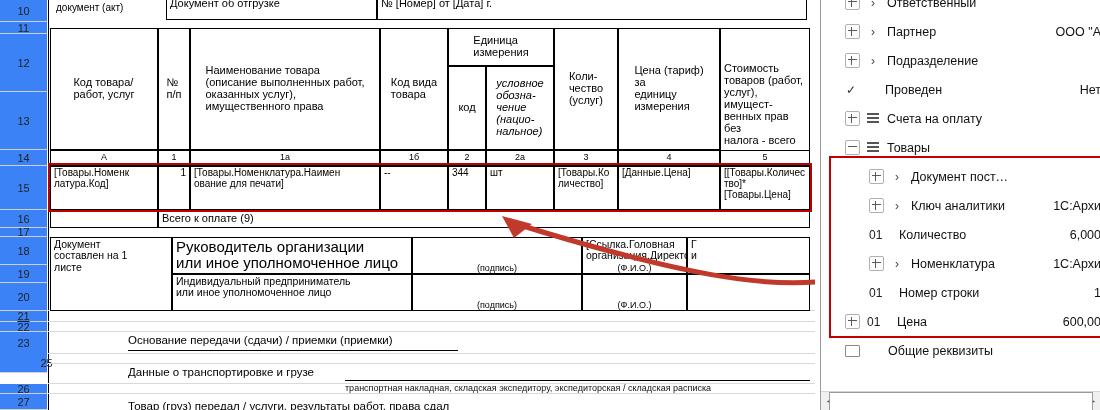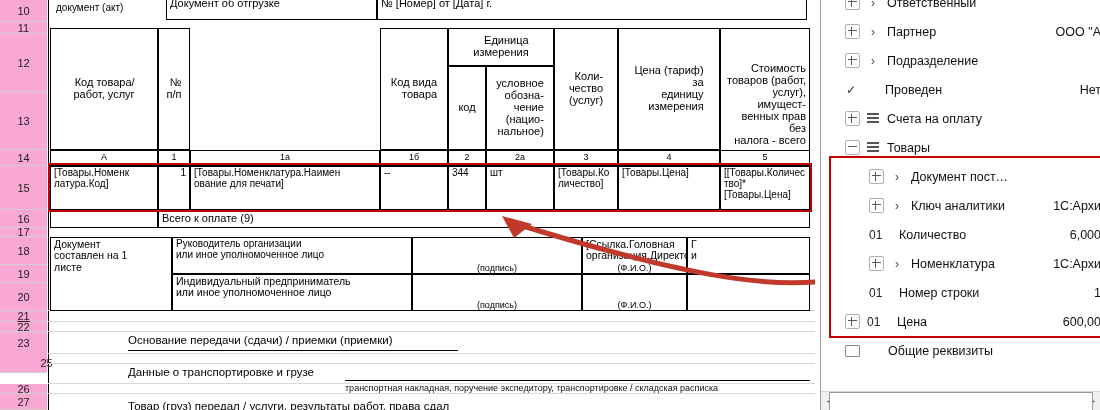--- a/index.html
+++ b/index.html
@@ -41,21 +41,21 @@
   }
   .rowhead {
     position: absolute;
     left: 0;
     width: 47px;
     box-sizing: border-box;
     text-align: left;
     font-size: 11px;
     color: #222;
     border-bottom: 1px solid #cfcfcf;
-    background: #f9a8d4;
+    background: #3b82f6;
     display: flex;
     align-items: center;
     justify-content: center;
   }
   .gridline-h {
     position: absolute;
     left: 48px;
     right: 0;
     height: 0;
     border-top: 1px solid #d9d9d9;
@@ -64,21 +64,21 @@
   .cell {
     position: absolute;
     box-sizing: border-box;
     border: 1px solid #000;
     background: #fff;
     display: flex;
     padding: 1px 3px;
     overflow: hidden;
     line-height: 1.08;
   }
-  .cell.center { align-items: center; justify-content: center; text-align: right; }
+  .cell.center { align-items: center; justify-content: center; text-align: left; }
   .cell.mid { align-items: center; }
   .small { font-size: 10px; }
   .xsmall { font-size: 9px; }
   .plain {
     position: absolute;
     box-sizing: border-box;
     overflow: hidden;
     line-height: 1.12;
   }
   .uline {
@@ -262,27 +262,31 @@
     <div class="gridline-h" style="top:393px;"></div>
 
     <div class="plain small" style="left:56px;top:2px;width:105px;">документ (акт)</div>
     <div class="cell mid" style="left:166px;top:-12px;width:211px;height:32px;">Документ об отгрузке</div>
     <div class="cell mid" style="left:377px;top:-12px;width:430px;height:32px;">№ [Номер] от [Дата] г.</div>
 
     <div class="cell center" style="left:50px;top:28px;width:108px;height:122px;white-space:pre-line;">Код товара/
 работ, услуг</div>
     <div class="cell center" style="left:158px;top:28px;width:32px;height:122px;white-space:pre-line;">№
 п/п</div>
+    <div class="cell center" style="left:190px;top:28px;width:190px;height:122px;white-space:pre-line;">Наименование товара
+(описание выполненных работ,
+оказанных услуг),
+имущественного права</div>
     <div class="cell center" style="left:380px;top:28px;width:68px;height:122px;white-space:pre-line;">Код вида
 товара</div>
 
     <div class="cell center" style="left:448px;top:28px;width:106px;height:38px;white-space:pre-line;">Единица
 измерения</div>
     <div class="cell center" style="left:448px;top:66px;width:38px;height:84px;">код</div>
-    <div class="cell center" style="left:486px;top:66px;width:68px;height:84px;white-space:pre-line;">условное
+    <div class="cell center" style="left:486px;top:66px;width:68px;height:84px;white-space:pre-line;font-style:italic;">условное
 обозна-
 чение
 (нацио-
 нальное)</div>
 
     <div class="cell center" style="left:554px;top:28px;width:64px;height:122px;white-space:pre-line;">Коли-
 чество
 (услуг)</div>
     <div class="cell center" style="left:618px;top:28px;width:102px;height:122px;white-space:pre-line;">Цена (тариф)
 за
@@ -307,32 +311,32 @@
     <div class="cell" style="left:50px;top:166px;width:108px;height:44px;white-space:pre-line;font-size:10px;">[Товары.Номенк
 латура.Код]</div>
     <div class="cell" style="left:158px;top:166px;width:32px;height:44px;justify-content:flex-end;font-size:10px;">1</div>
     <div class="cell" style="left:190px;top:166px;width:190px;height:44px;white-space:pre-line;font-size:10px;">[Товары.Номенклатура.Наимен
 ование для печати]</div>
     <div class="cell" style="left:380px;top:166px;width:68px;height:44px;font-size:10px;">--</div>
     <div class="cell" style="left:448px;top:166px;width:38px;height:44px;font-size:10px;">344</div>
     <div class="cell" style="left:486px;top:166px;width:68px;height:44px;font-size:10px;">шт</div>
     <div class="cell" style="left:554px;top:166px;width:64px;height:44px;white-space:pre-line;font-size:10px;">[Товары.Ко
 личество]</div>
-    <div class="cell" style="left:618px;top:166px;width:102px;height:44px;font-size:10px;">[Товары.Цена]</div>
+    <div class="cell" style="left:618px;top:166px;width:102px;height:44px;font-size:10px;">[Данные.Цена]</div>
     <div class="cell" style="left:720px;top:166px;width:90px;height:44px;white-space:pre-line;font-size:10px;">[[Товары.Количес
 тво]*[Товары.Цена]</div>
 
     <div class="cell mid" style="left:50px;top:210px;width:108px;height:18px;"></div>
     <div class="cell mid" style="left:158px;top:210px;width:652px;height:18px;text-align:right;">Всего к оплате (9)</div>
 
     <div class="cell" style="left:50px;top:237px;width:122px;height:74px;white-space:pre-line;font-size:10.5px;">Документ
 составлен на 1
 листе</div>
 
-    <div class="cell" style="left:172px;top:237px;width:240px;height:37px;white-space:pre-line;font-size:10px;">Руководитель организации
+    <div class="cell" style="left:172px;top:237px;width:240px;height:37px;white-space:pre-line;font-size:15px;">Руководитель организации
 или иное уполномоченное лицо</div>
     <div class="cell" style="left:172px;top:274px;width:240px;height:37px;white-space:pre-line;font-size:10.5px;">Индивидуальный предприниматель
 или иное уполномоченное лицо</div>
 
     <div class="cell" style="left:412px;top:237px;width:170px;height:37px;"></div>
     <div class="plain xsmall" style="left:412px;top:263px;width:170px;text-align:center;">(подпись)</div>
     <div class="cell" style="left:412px;top:274px;width:170px;height:37px;"></div>
     <div class="plain xsmall" style="left:412px;top:300px;width:170px;text-align:center;">(подпись)</div>
 
     <div class="cell" style="left:582px;top:237px;width:105px;height:37px;white-space:pre-line;font-size:10.5px;">[Ссылка.Головная
@@ -343,21 +347,21 @@
 
     <div class="cell" style="left:687px;top:237px;width:123px;height:37px;white-space:pre-line;font-size:10.5px;">Г
 и</div>
     <div class="cell" style="left:687px;top:274px;width:123px;height:37px;"></div>
 
     <div class="plain" style="left:128px;top:334px;width:330px;font-size:11.5px;">Основание передачи (сдачи) / приемки (приемки)</div>
     <div class="uline" style="left:128px;top:350px;width:330px;"></div>
 
     <div class="plain" style="left:128px;top:366px;width:220px;font-size:11.5px;">Данные о транспортировке и грузе</div>
     <div class="uline" style="left:345px;top:380px;width:465px;"></div>
-    <div class="plain xsmall" style="left:345px;top:383px;width:465px;color:#111;">транспортная накладная, поручение экспедитору, транспортировке / складская расписка</div>
+    <div class="plain xsmall" style="left:345px;top:383px;width:465px;color:#111;">транспортная накладная, складская экспедитору, экспедиторская / складская расписка</div>
 
     <div class="plain" style="left:128px;top:400px;width:500px;font-size:11.5px;">Товар (груз) передал / услуги, результаты работ, права сдал</div>
 
     <div class="redbox" style="left:48px;top:163px;width:764px;height:49px;"></div>
 
     <svg class="arrow-svg" viewBox="0 0 400 120">
       <path d="M392 100 C 330 110, 240 95, 70 42" stroke="#c0392b" stroke-width="5" fill="none" stroke-linecap="round"></path>
       <path d="M62 36 L 92 44 L 74 58 Z" fill="#c0392b"></path>
     </svg>
   </div>

